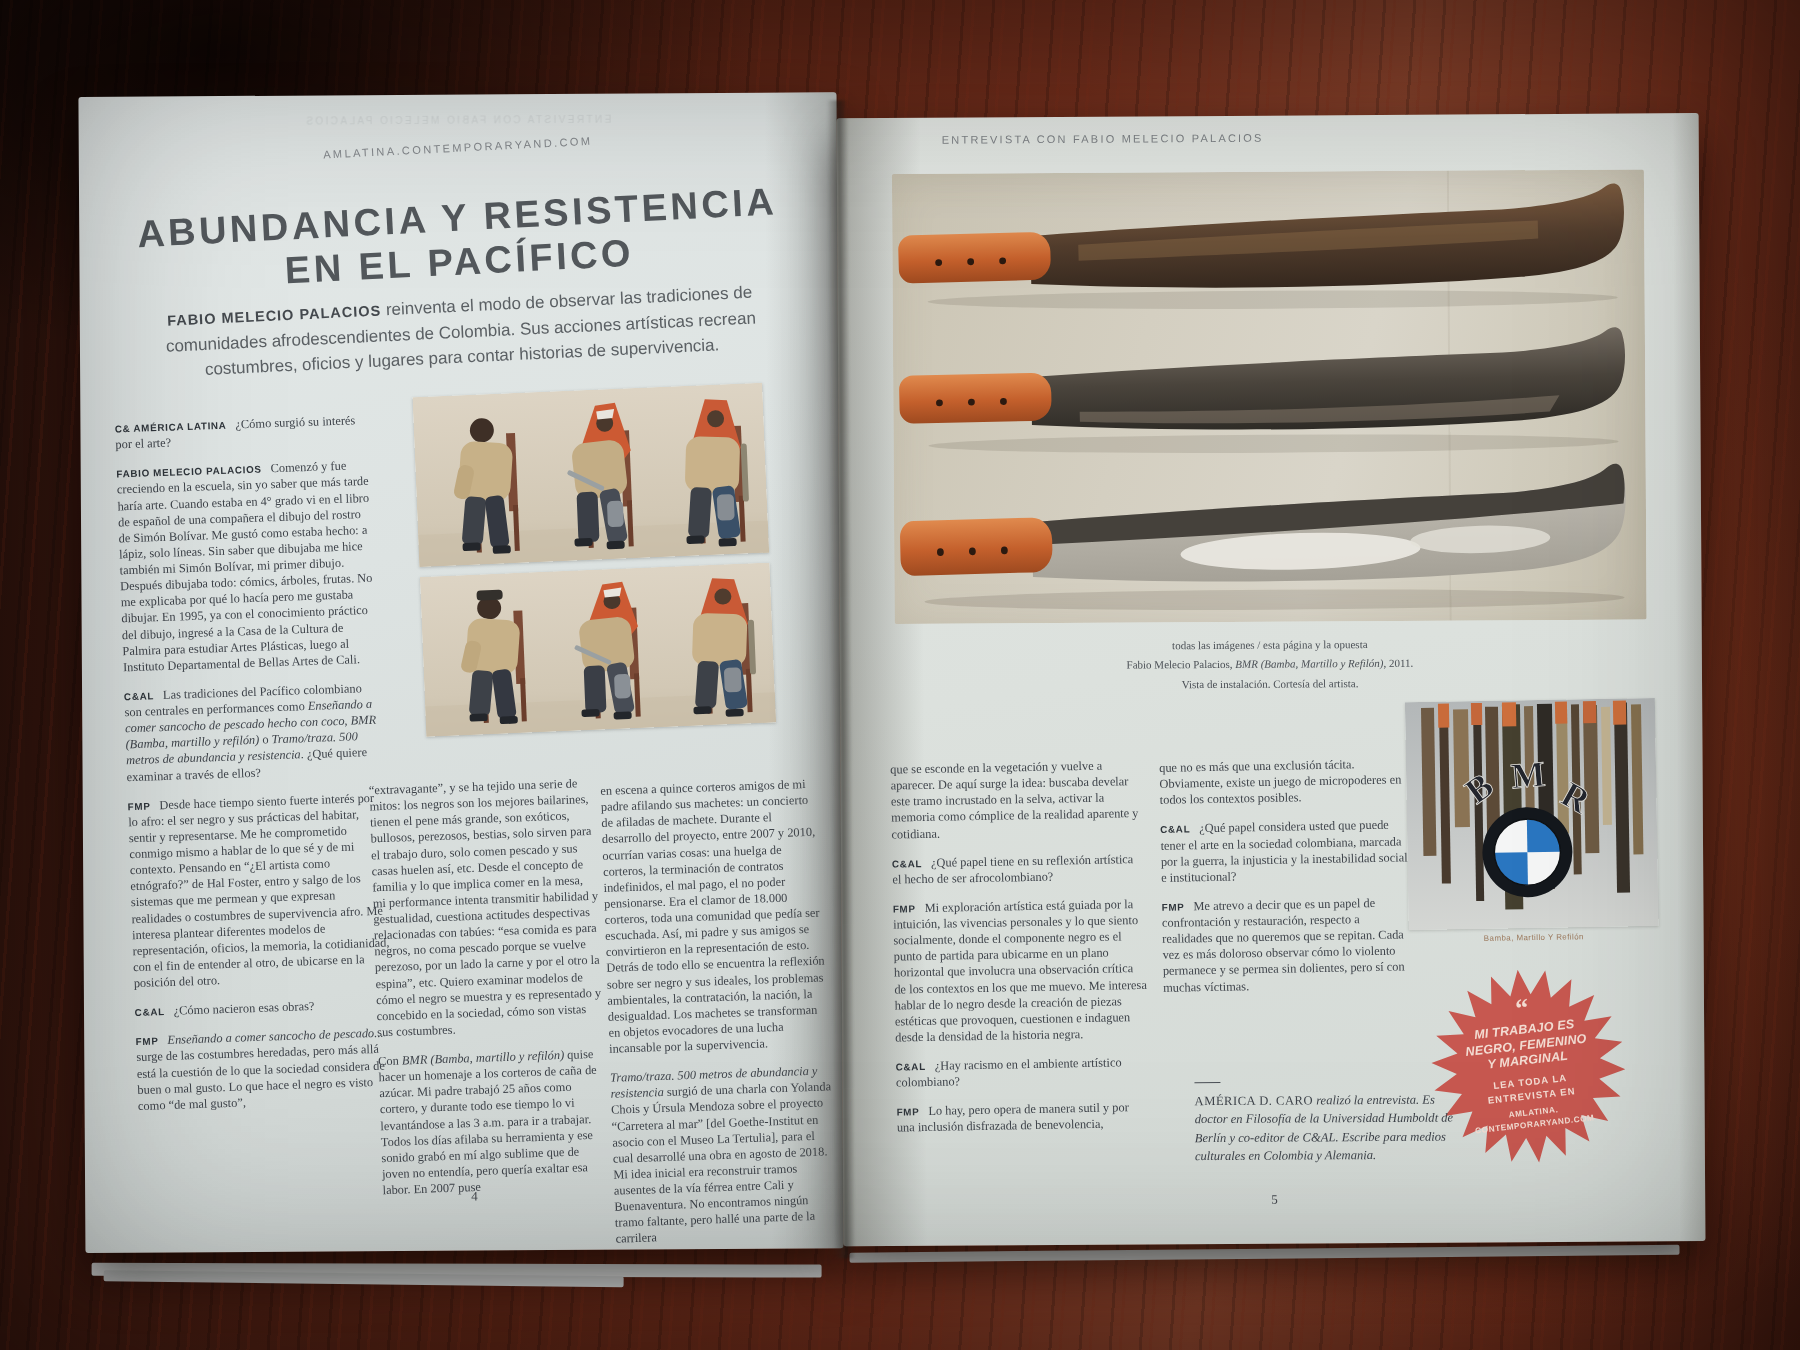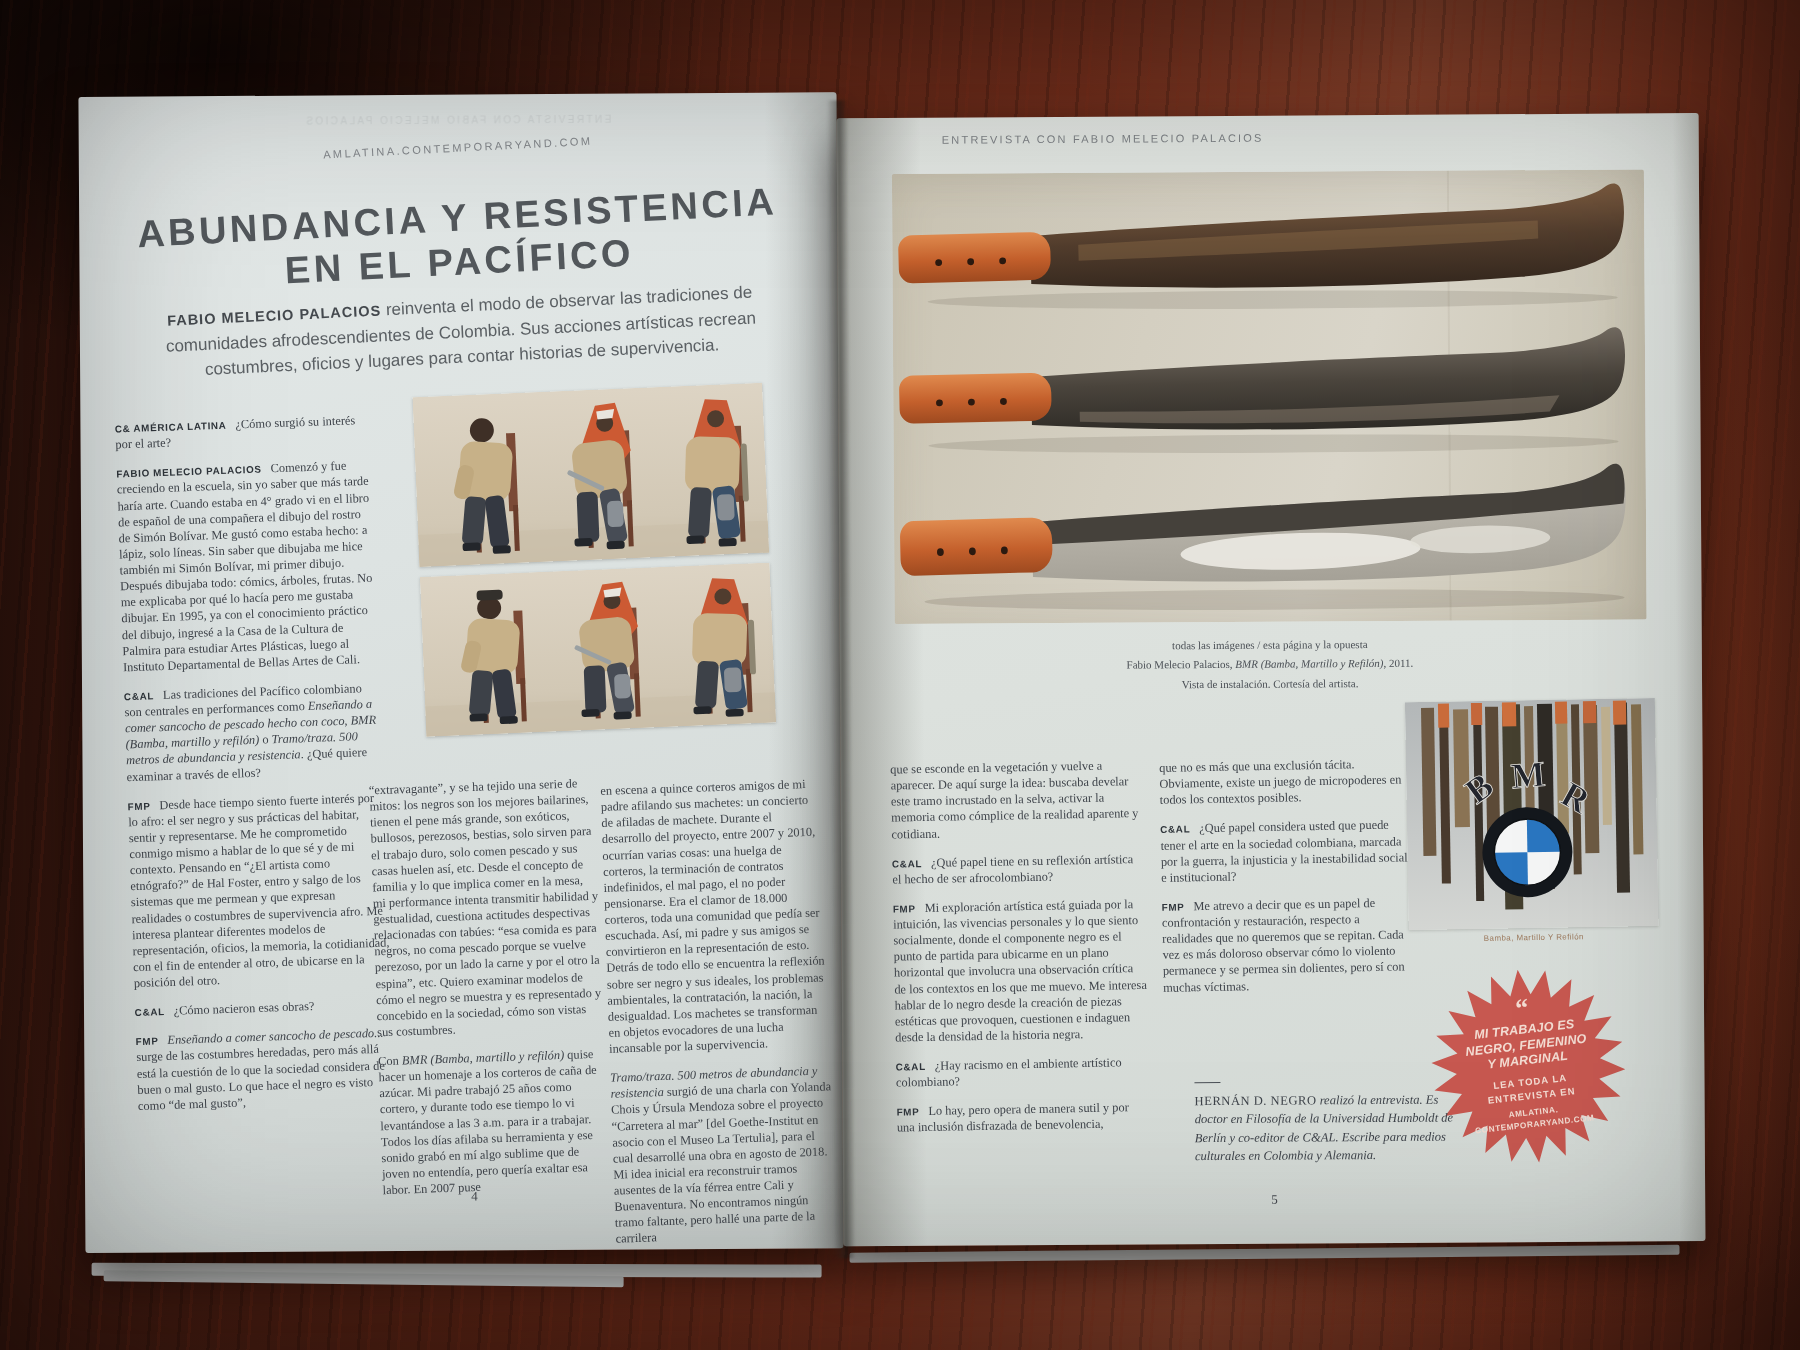--- a/index.html
+++ b/index.html
@@ -334,21 +334,21 @@
           <div class="bt">MI TRABAJO ES</div>
           <div class="bt">NEGRO, FEMENINO</div>
           <div class="bt">Y MARGINAL</div>
           <div class="bs"><span>LEA TODA LA</span><br><span>ENTREVISTA EN</span></div>
           <div class="bu"><span>AMLATINA.</span><br><span>CONTEMPORARYAND.COM</span></div>
         </div>
       </div>
 
       <div class="bio">
         <span class="rule"></span>
-        <span class="bioname">HERNÁN D. NEGRO</span>
+        <span class="bioname">AMÉRICA D. CARO</span>
         <span class="biotext">realizó la entrevista. Es doctor en Filosofía de la Universidad Humboldt de Berlín y co-editor de C&amp;AL. Escribe para medios culturales en Colombia y Alemania.</span>
       </div>
 
       <div class="pageno p5">5</div>
     </section>
   </div>
   <div class="gutter"></div>
 </div>
 
 </body></html>

